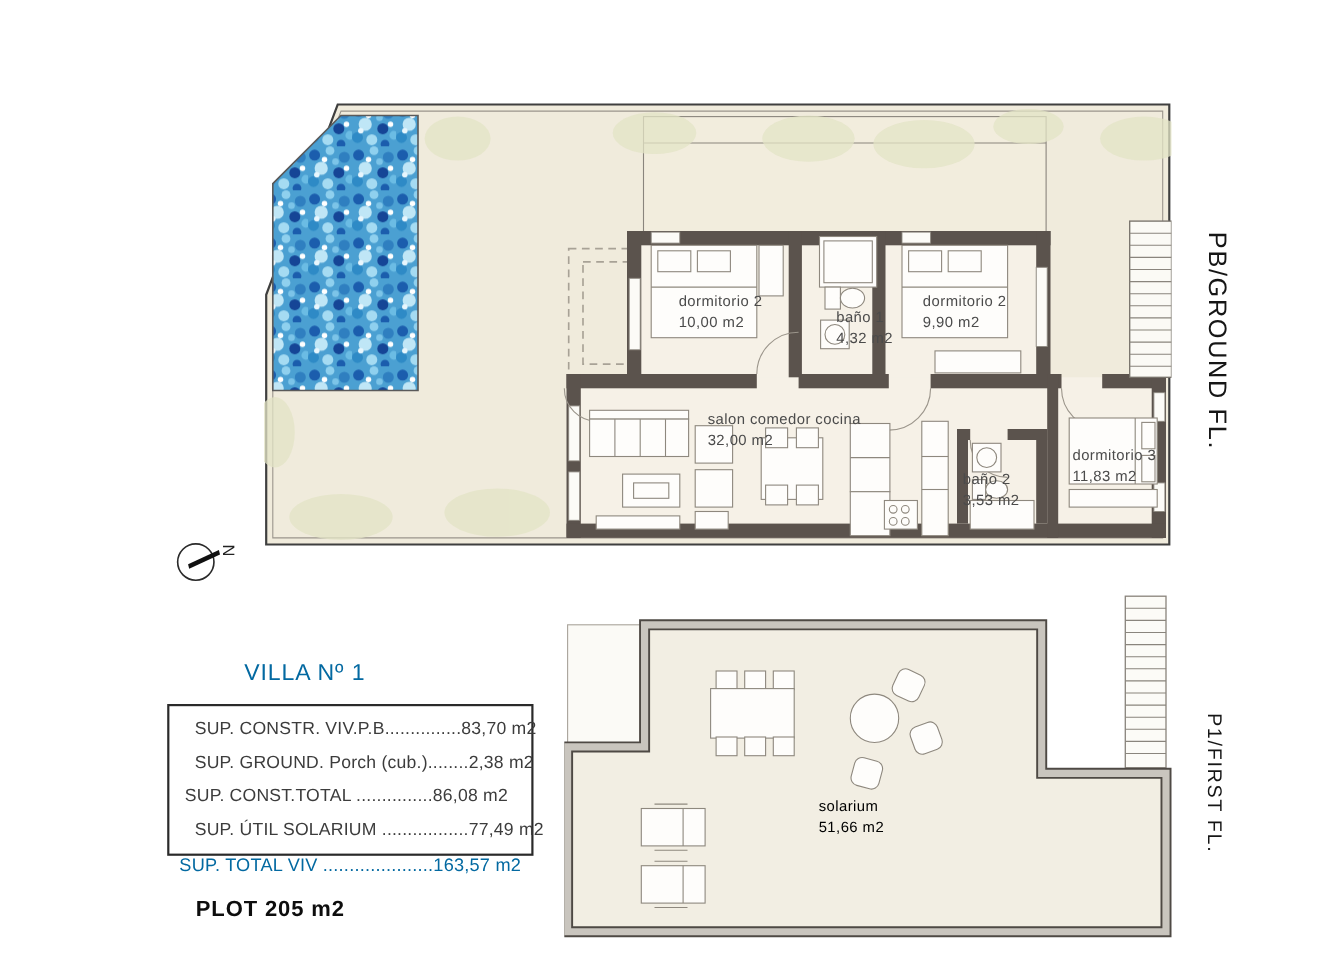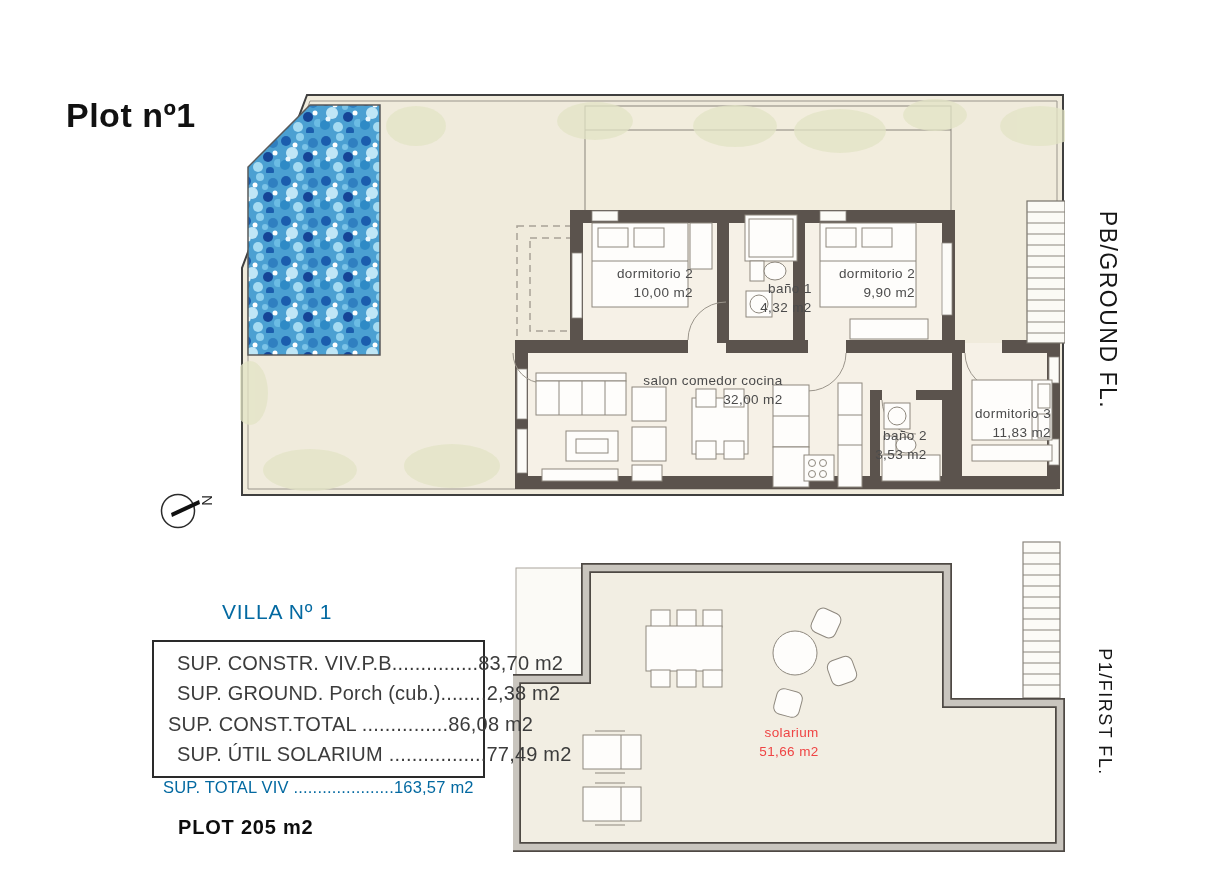--- a/index.html
+++ b/index.html
@@ -7,52 +7,51 @@
     position:relative;width:1220px;height:870px;background:#ffffff;overflow:hidden;
     font-family:"Liberation Sans", sans-serif;
   }
   .abs{position:absolute;}
   .page-title{
     left:66px;top:96px;font-size:34px;font-weight:700;color:#111;letter-spacing:0.5px;
   }
   .plan{position:absolute;}
   .room-label{
     position:absolute;transform:translate(-50%,-50%);
-    text-align:right;color:#4b4b4b;font-size:13.5px;line-height:1.4;
+    text-align:left;color:#4b4b4b;font-size:13.5px;line-height:1.4;
     letter-spacing:0.4px;white-space:nowrap;
   }
   .room-label .area{display:block;}
   .vlabel{
     position:absolute;transform:translate(-50%,-50%) rotate(90deg);
     white-space:nowrap;color:#161616;letter-spacing:1.5px;font-weight:400;
   }
   .vlabel.ground{font-size:23px;}
   .vlabel.first{font-size:18px;}
   .villa-title{left:178px;top:600px;font-size:21px;font-weight:400;color:#0369a1;letter-spacing:0.8px;margin-left:44px;}
   .sum-box{
     left:152px;top:640px;width:333px;height:138px;border:2px solid #2a2a2a;
     display:flex;flex-direction:column;justify-content:space-around;
     padding:6px 0 6px 14px;box-sizing:border-box;
   }
-  .sum-row{font-size:20px;color:#3c3c3c;letter-spacing:0.2px;white-space:nowrap;}
+  .sum-row{font-size:16px;color:#3c3c3c;letter-spacing:0.2px;white-space:nowrap;}
   .sum-row.indent{padding-left:9px;}
   .total-row{left:163px;top:778px;font-size:16.5px;color:#0369a1;letter-spacing:0.2px;white-space:nowrap;}
   .plot-label{left:178px;top:816px;font-size:20px;font-weight:700;color:#0d0d0d;letter-spacing:0.8px;}
   .compass{left:148px;top:488px;width:80px;height:48px;}
   .compass .north{
     position:absolute;left:54px;top:4px;font-size:15px;color:#222;
     transform:rotate(90deg);font-weight:400;
   }
 </style>
 </head>
 <body>
 
 <div class="sheet">
 
-  <div class="abs page-title">Plot nº1</div>
 
   <div class="plan" style="left:240px;top:93px;width:825px;height:404px;">
     <svg width="825" height="404" viewBox="0 0 825 404">
       <defs>
         <pattern id="poolTex" width="40" height="40" patternUnits="userSpaceOnUse">
           <rect width="40" height="40" fill="#4ba0d2"></rect>
           <circle cx="6" cy="8" r="5" fill="#1b5dad"></circle>
           <circle cx="20" cy="4" r="4" fill="#8fd0ee"></circle>
           <circle cx="33" cy="10" r="5" fill="#2f7fc0"></circle>
           <circle cx="12" cy="20" r="6" fill="#bfe6f6"></circle>
@@ -312,21 +311,21 @@
         <line x1="108" y1="195" x2="108" y2="229"></line>
         <line x1="82" y1="191" x2="112" y2="191"></line>
         <line x1="82" y1="233" x2="112" y2="233"></line>
         <rect x="70" y="247" width="58" height="34"></rect>
         <line x1="108" y1="247" x2="108" y2="281"></line>
         <line x1="82" y1="243" x2="112" y2="243"></line>
         <line x1="82" y1="285" x2="112" y2="285"></line>
       </g>
     </svg>
 
-    <div class="room-label" style="left:276px;top:203px;color:#ef4444;">
+    <div class="room-label" style="left:261px;top:203px;color:#000000;">
       <span>solarium</span>
       <span class="area">51,66 m2</span>
     </div>
   </div>
 
   <div class="abs villa-title">VILLA Nº 1</div>
 
   <div class="abs sum-box">
     <div class="sum-row indent">SUP. CONSTR. VIV.P.B...............83,70 m2</div>
     <div class="sum-row indent">SUP. GROUND. Porch (cub.)........2,38 m2</div>

